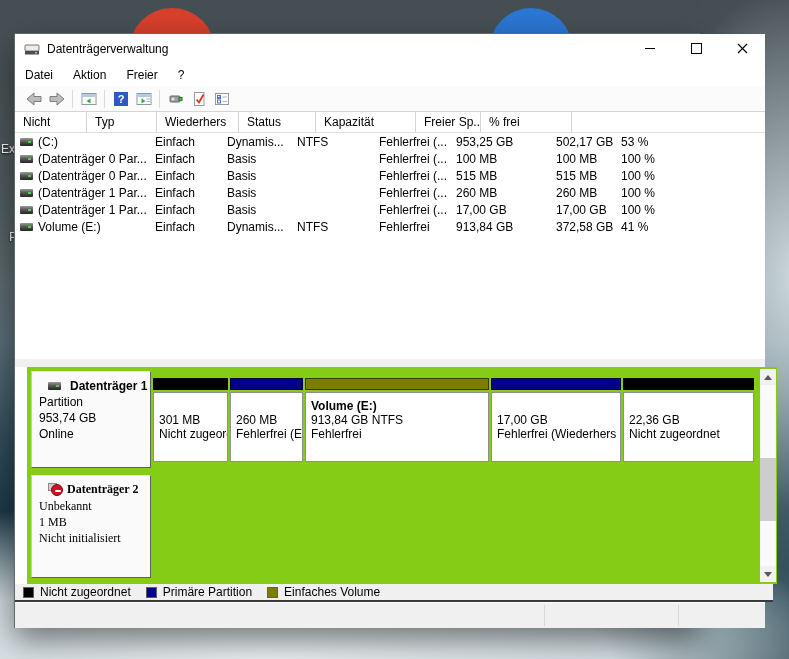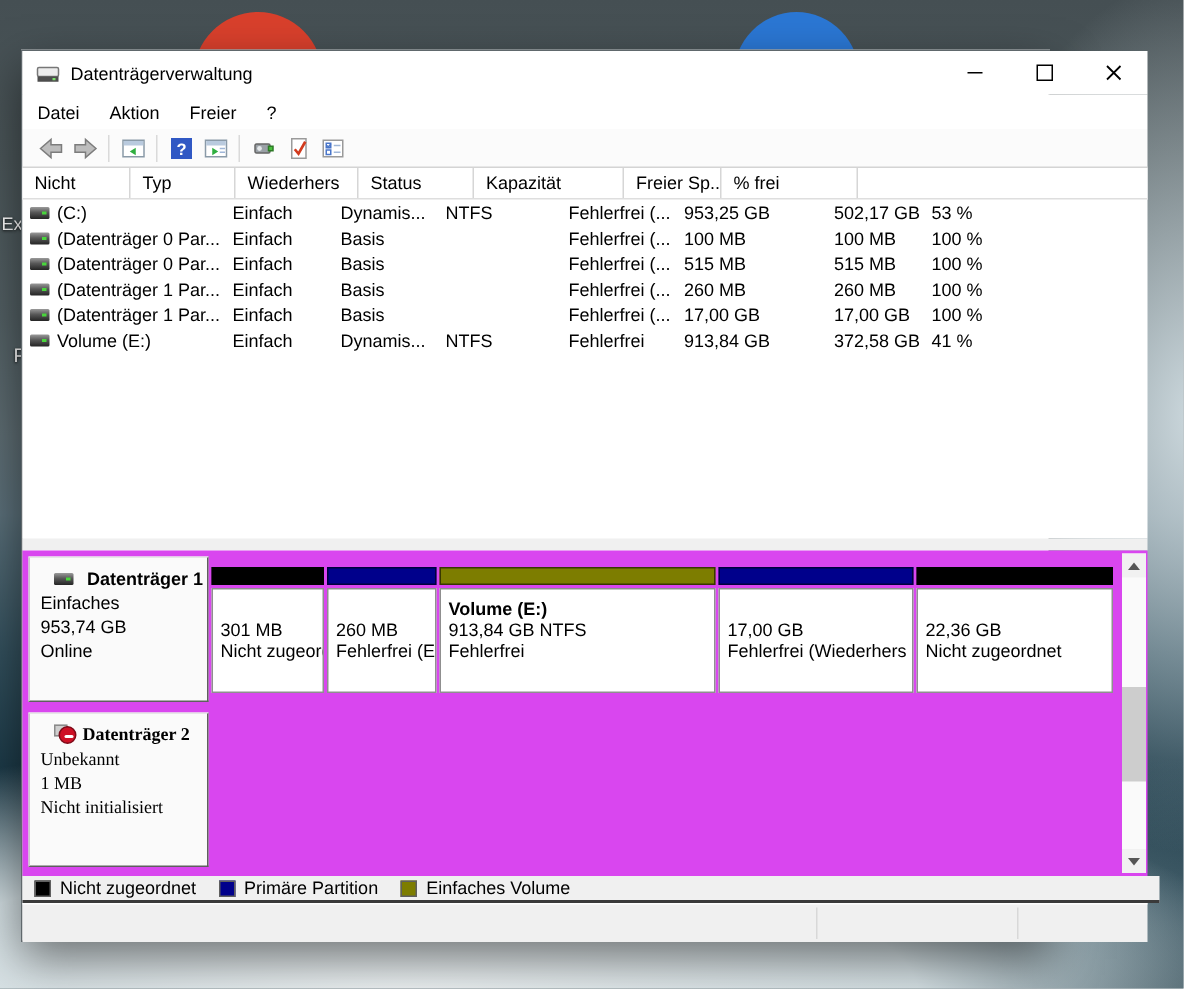--- a/index.html
+++ b/index.html
@@ -57,21 +57,21 @@
   .trow{display:flex;height:17px;align-items:center;}
   .tcell{box-sizing:border-box;padding-left:8px;white-space:nowrap;overflow:hidden;}
   .vol-cell{display:flex;align-items:center;padding-left:5px;}
   .drive-ico{width:13px;height:8px;flex:0 0 13px;margin-right:5px;border-radius:1px;
     background:linear-gradient(180deg,#9a9a9a 0%,#585858 45%,#242424 100%);position:relative;}
   .drive-ico::after{content:'';position:absolute;right:2px;top:3px;width:3px;height:2px;background:#49d53c;}
 
   .splitter{position:absolute;left:0;top:325px;width:750px;height:8px;background:#f0f0f0;}
 
   
-  .diskview{position:absolute;left:0;top:333px;width:750px;height:217px;background:#d946ef;overflow:hidden;}
+  .diskview{position:absolute;left:12px;top:333px;width:750px;height:217px;background:#84cc16;overflow:hidden;}
   .disk-label{position:absolute;left:4px;width:120px;box-sizing:border-box;background:#fafafa;
     border:1px solid;border-color:#e6e6e6 #5f5f5f #5f5f5f #c9c9c9;padding:6px 0 0 7px;}
   .dl-title{font-weight:bold;display:flex;align-items:center;gap:4px;padding-left:9px;height:15px;}
   .dl-line{margin-top:3px;line-height:13px;}
   .err-ico{position:relative;width:15px;height:13px;flex:0 0 15px;display:inline-block;}
   .err-ico .chip{position:absolute;left:0;top:0;width:7px;height:6px;background:#cfcfcf;border:1px solid #8a8a8a;}
   .err-ico .badge{position:absolute;right:0;bottom:0;width:10px;height:10px;border-radius:50%;
     background:#ce1126;border:1px solid #7e0a18;}
   .err-ico .bar{position:absolute;right:2px;bottom:4px;width:6px;height:2px;background:#fff;border-radius:1px;}
 
@@ -312,21 +312,21 @@
         <div class="sb-thumb"></div>
         <div class="sb-btn sb-down">
             <span class="arr-down"></span>
           </div>
       </div>
     <div class="disk-label" style="top: 4px; height: 97px;">
           <div class="dl-title">
             <span class="drive-ico"></span>
             <span>Datenträger 1</span>
           </div>
-          <div class="dl-line">Einfaches</div>
+          <div class="dl-line">Partition</div>
           <div class="dl-line">953,74 GB</div>
           <div class="dl-line">Online</div>
         </div>
         <div class="partition" style="left: 126px; width: 75px;">
           <div class="p-strip" style="background: rgb(0, 0, 0);"></div>
           <div class="p-box">
             <div class="p-title"></div>
             <div>301 MB</div>
             <div>Nicht zugeordnet</div>
           </div>

